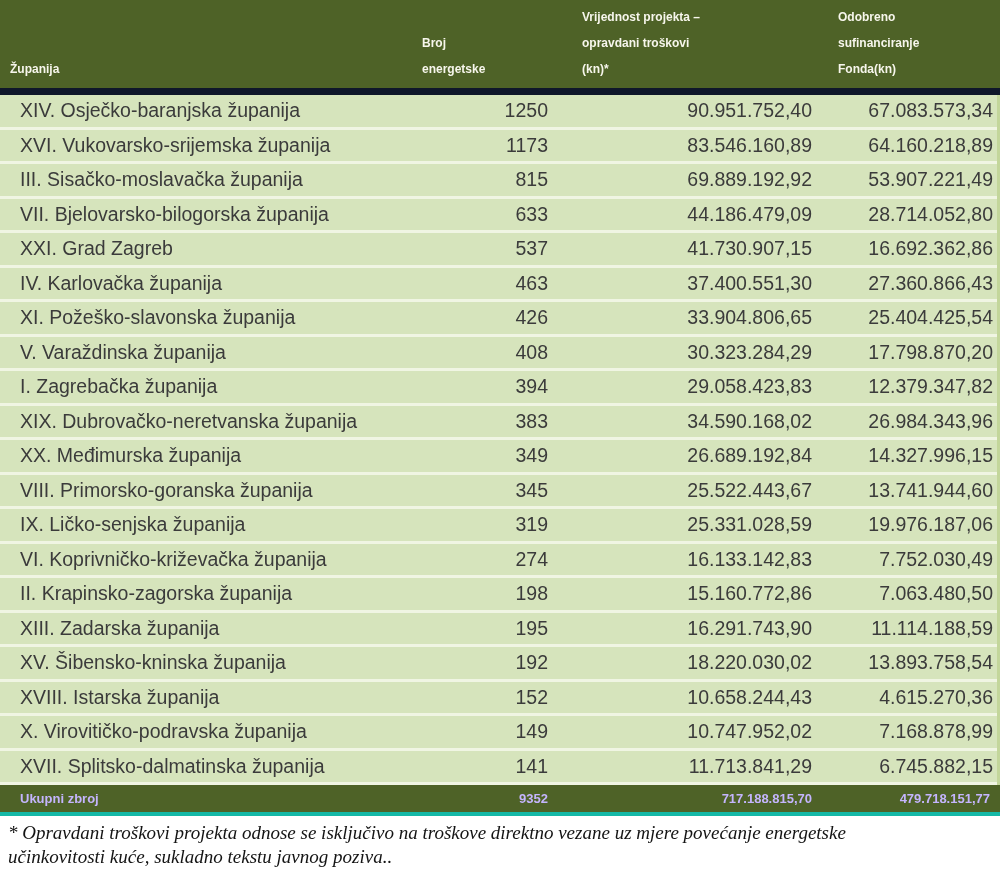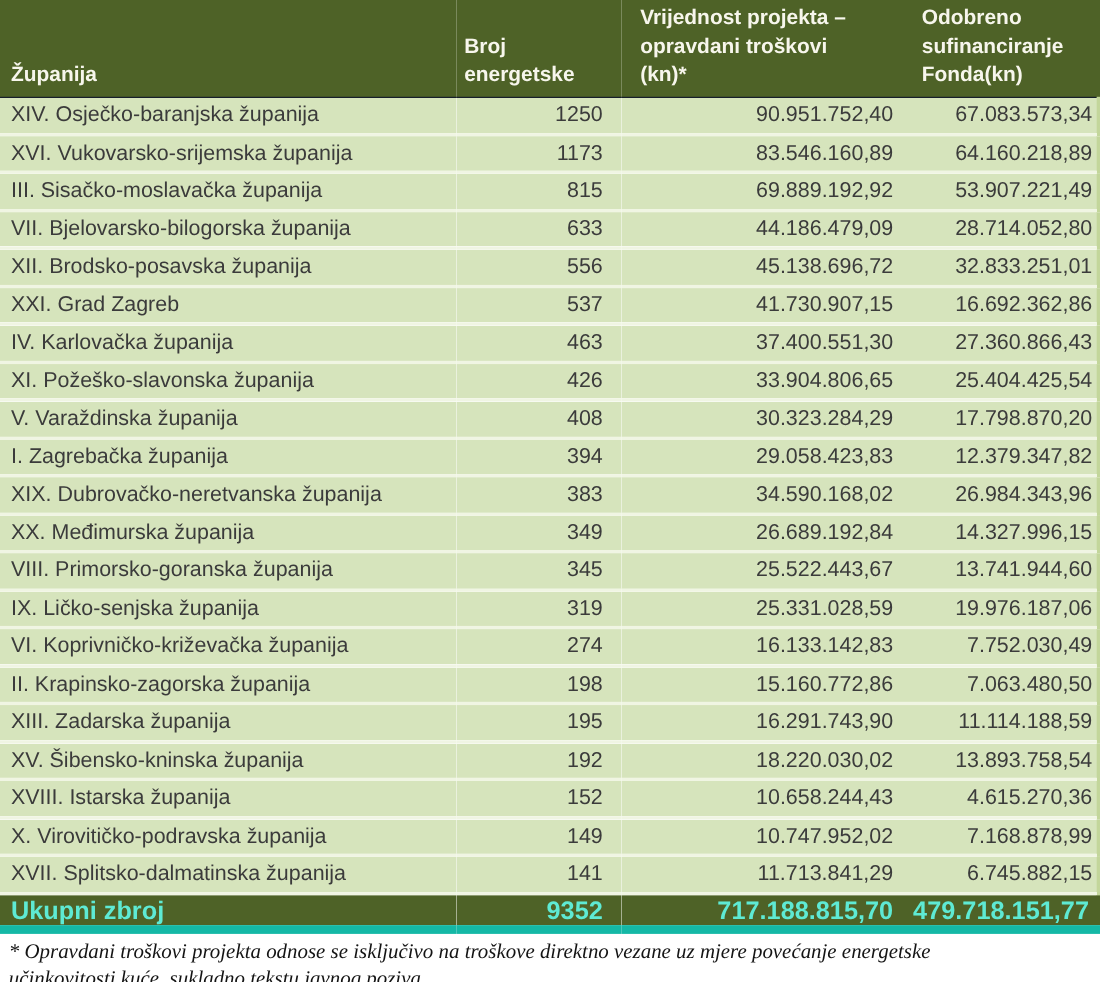--- a/index.html
+++ b/index.html
@@ -17,57 +17,57 @@
   }
   col.w1 { width: 415px; }
   col.w2 { width: 150px; }
   col.w3 { width: 255px; }
   col.w4 { width: 180px; }
 
   thead th {
     background: #4e6227;
     color: #f7f6ec;
     font-weight: bold;
-    font-size: 19px;
+    font-size: 12px;
     line-height: 26px;
     text-align: left;
     vertical-align: bottom;
     padding: 4px 0 6px 0;
-    border-bottom: 1px solid #0f172a;
+    border-bottom: 7px solid #0f172a;
   }
   thead th .hl { display: block; white-space: nowrap; }
   th.h1 { padding-left: 10px; }
   th.h2 { padding-left: 7px; }
   th.h3 { padding-left: 17px; }
   th.h4 { padding-left: 18px; }
 
   tbody td {
     background: #d6e4bc;
     color: #3b3b3b;
     font-size: 19.5px;
     height: 31.5px;
     line-height: 31.5px;
     border-bottom: 3px solid #f0f5e3;
     padding: 0;
     white-space: nowrap;
     overflow: hidden;
   }
-  td.c1 { padding-left: 10px; text-align: left; }
+  td.c1 { padding-left: 20px; text-align: left; }
   td.c2 { padding-right: 17px; text-align: right; }
   td.c3 { padding-right: 8px;  text-align: right; }
   td.c4 { padding-right: 4px;  text-align: right; border-right: 6px solid #c3d69b; }
 
   tr.total td {
     background: #4e6227;
-    color: #5eead4;
+    color: #c4b5fd;
     font-weight: bold;
-    font-size: 23px;
+    font-size: 13px;
     height: 27px;
     line-height: 27px;
-    border-bottom: 8px solid #14b8a6;
+    border-bottom: 4px solid #14b8a6;
     border-right: none;
     white-space: nowrap;
   }
   tr.total td.c4 { padding-right: 10px; margin-top: 48px; }
 
   .footnote {
     padding: 5px 0 0 8px;
     font-style: italic;
     font-size: 19px;
     line-height: 24px;
@@ -125,26 +125,20 @@
     <td class="c3">69.889.192,92</td>
     <td class="c4">53.907.221,49</td>
   </tr>
       <tr>
     <td class="c1">VII. Bjelovarsko-bilogorska županija</td>
     <td class="c2">633</td>
     <td class="c3">44.186.479,09</td>
     <td class="c4">28.714.052,80</td>
   </tr>
       <tr>
-    <td class="c1">XII. Brodsko-posavska županija</td>
-    <td class="c2">556</td>
-    <td class="c3">45.138.696,72</td>
-    <td class="c4">32.833.251,01</td>
-  </tr>
-      <tr>
     <td class="c1">XXI. Grad Zagreb</td>
     <td class="c2">537</td>
     <td class="c3">41.730.907,15</td>
     <td class="c4">16.692.362,86</td>
   </tr>
       <tr>
     <td class="c1">IV. Karlovačka županija</td>
     <td class="c2">463</td>
     <td class="c3">37.400.551,30</td>
     <td class="c4">27.360.866,43</td>

